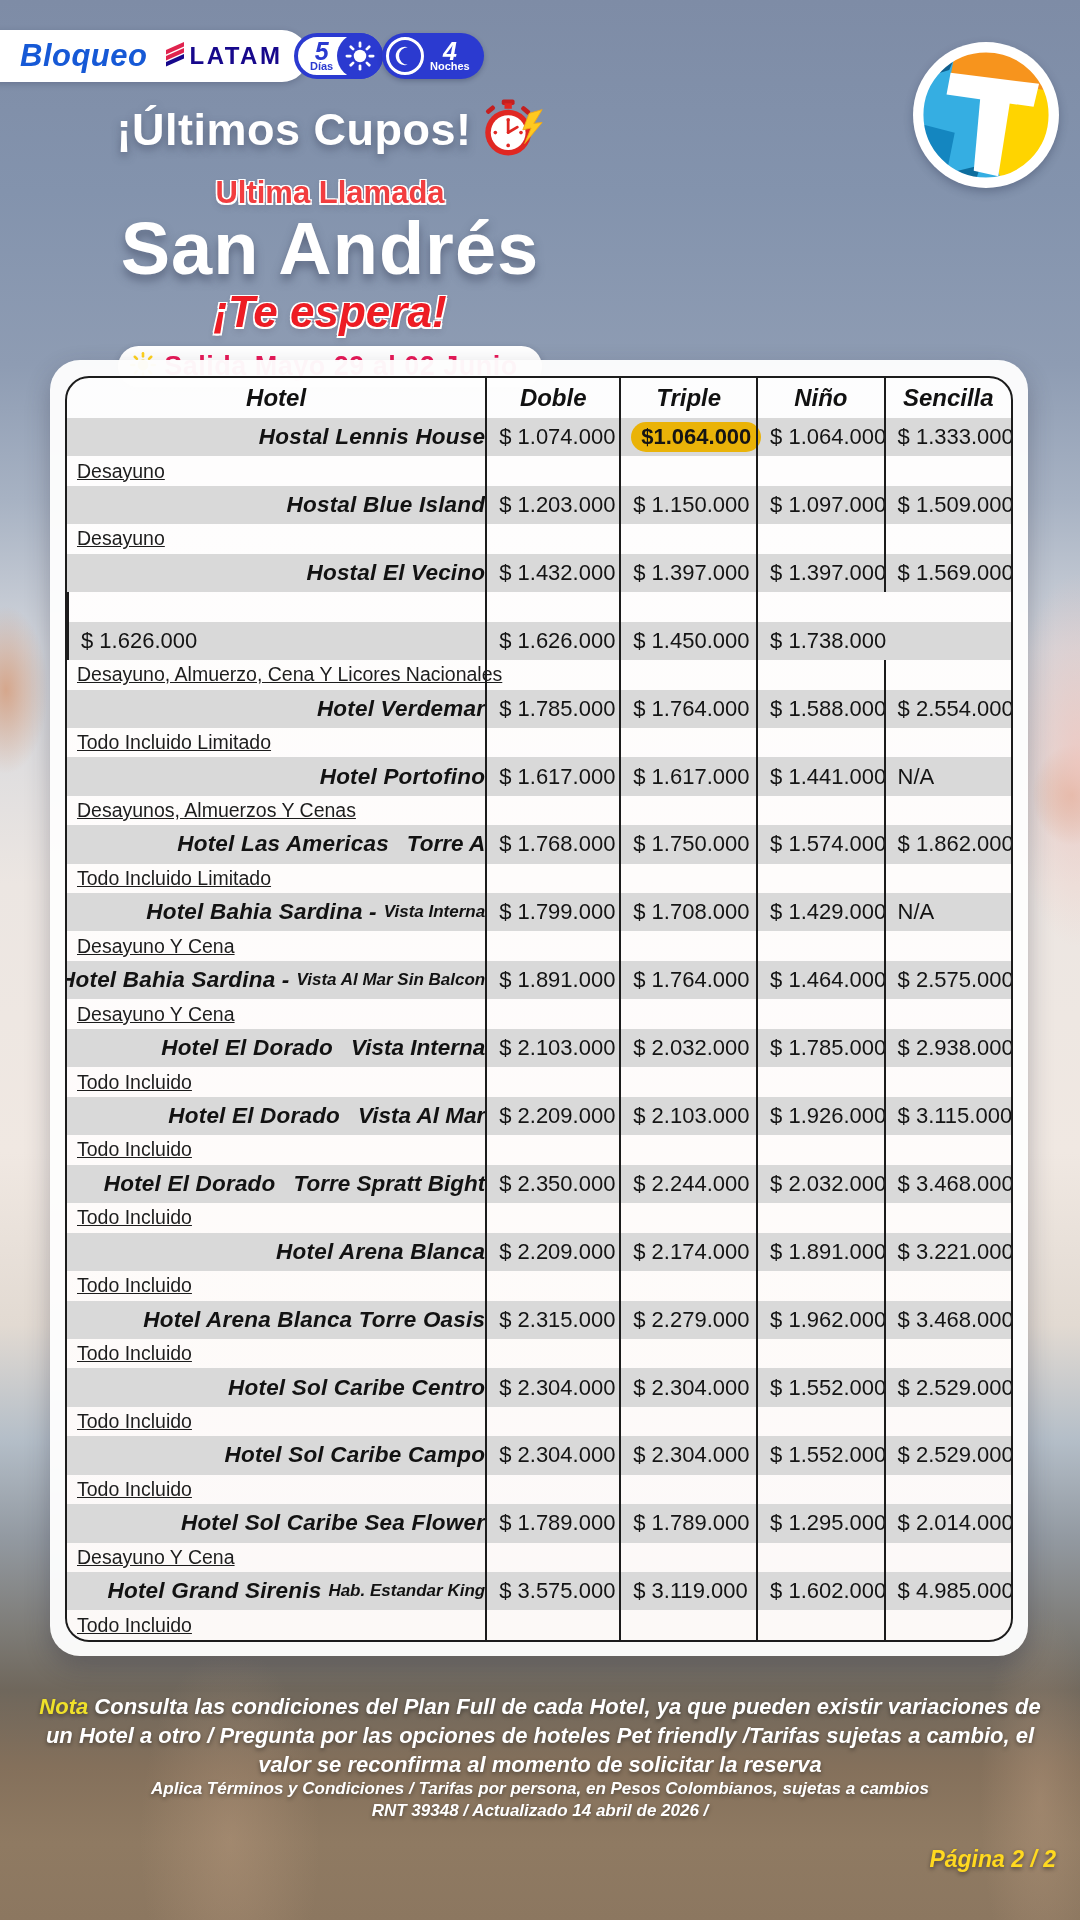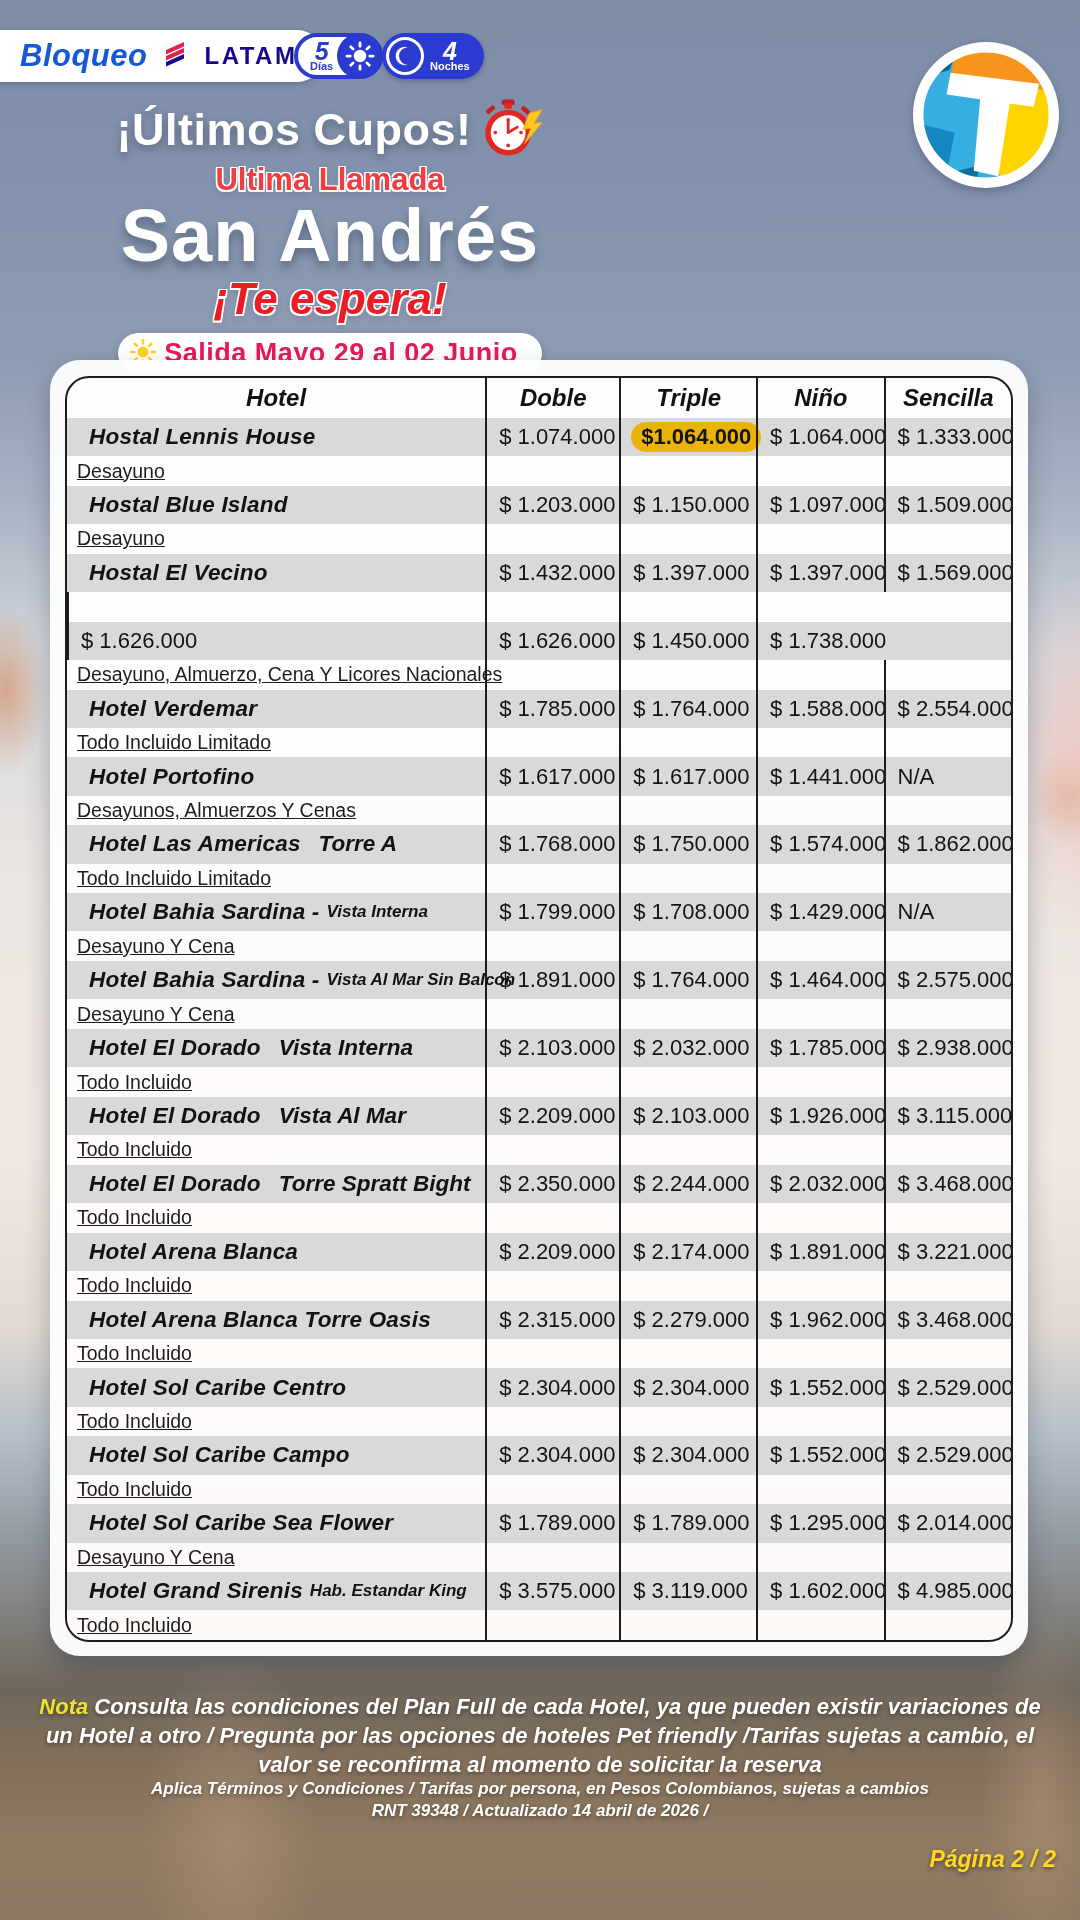--- a/index.html
+++ b/index.html
@@ -18,42 +18,42 @@
         #b4bec8 75%, #939aa2 80%, #7d7b76 85%, #6f675c 88%,
         #84705b 92%, #8f7a62 96%, #8c7760 100%);
   }
   
   .pill-bloqueo{
     position:absolute; left:-26px; top:30px; height:52px; border-radius:28px;
     background:#fff; display:flex; align-items:center; gap:16px; padding:0 26px 0 46px;
     box-shadow:0 2px 6px rgba(30,40,70,.25);
   }
   .bloqueo-txt{font-size:31px; font-weight:800; font-style:italic; color:#1659d6; letter-spacing:.5px;}
-  .latam{display:flex; align-items:center; gap:19px;}
+  .latam{display:flex; align-items:center; gap:4px;}
   .latam-txt{font-size:24px; font-weight:700; color:#17088c; letter-spacing:2.5px;}
   .badge{position:absolute; top:33px; height:46px; border-radius:25px; display:flex; align-items:center; box-sizing:border-box;}
   .badge-days{left:294px; background:#fff; border:4px solid #2b3ad0; padding:0 0 0 12px; gap:4px;}
   .badge-nights{left:382px; background:#2b3ad0; padding:0 14px 0 4px; gap:6px; box-shadow:0 2px 5px rgba(30,40,70,.3);}
   .stack{display:flex; flex-direction:column; align-items:center; line-height:.85;}
   .stack .big{font-size:25px; font-weight:800; font-style:italic;}
   .stack .small{font-size:11px; font-weight:800;}
   .badge-days .stack{color:#2b3ad0;}
   .badge-nights .stack{color:#fff;}
   .sun-circle{width:46px; height:46px; border-radius:50%; background:#2b3ad0; display:flex; align-items:center; justify-content:center; margin-right:-4px;}
   .moon-circle{width:38px; height:38px; border-radius:50%; border:3px solid #fff; box-sizing:border-box; display:flex; align-items:center; justify-content:center;}
   .t-logo{
     position:absolute; left:913px; top:42px; width:146px; height:146px; border-radius:50%;
     background:#fff; box-shadow:0 4px 10px rgba(30,40,70,.3); display:flex; align-items:center; justify-content:center;
   }
   
   .hdr{position:absolute; left:6px; top:98px; width:648px; text-align:center; line-height:1;}
   .hdr-row1{display:inline-flex; align-items:center; gap:6px;}
   .hdr-line1{font-size:45px; font-weight:800; color:#fff; letter-spacing:.5px;
     text-shadow:0 4px 8px rgba(60,70,95,.55);}
-  .hdr-line2{margin-top:3px; font-size:31px; font-weight:800; color:#f23d3f;
+  .hdr-line2{margin-top:16px; font-size:31px; font-weight:800; color:#f23d3f;
     text-shadow:-1.5px -1.5px 0 #fff,1.5px -1.5px 0 #fff,-1.5px 1.5px 0 #fff,1.5px 1.5px 0 #fff,0 4px 6px rgba(80,80,100,.35);}
   .hdr-title{margin-top:4px; font-size:74px; font-weight:800; color:#fff; letter-spacing:1px;
     text-shadow:0 6px 10px rgba(60,70,95,.55);}
   .hdr-sub{margin-top:4px; font-size:44px; font-weight:800; font-style:italic; color:#ed1c24;
     text-shadow:-1.5px -1.5px 0 #fff,1.5px -1.5px 0 #fff,-1.5px 1.5px 0 #fff,1.5px 1.5px 0 #fff,0 4px 6px rgba(80,80,100,.3);}
   .departure{margin-top:12px; display:inline-flex; align-items:center; gap:8px;
     background:#fff; border-radius:26px; padding:6px 24px 6px 12px; box-shadow:0 3px 7px rgba(30,40,70,.3);}
   .departure-txt{font-size:27px; font-weight:800; color:#e81958; letter-spacing:.5px;}
   
   .card{position:absolute; left:50px; top:360px; width:978px; height:1296px;
@@ -63,21 +63,21 @@
     display:flex; flex-direction:column;
     background:linear-gradient(180deg, rgba(255,255,255,.65), rgba(252,246,243,.65));}
   .thead{height:40px; flex:none; display:grid; grid-template-columns:44.3% 14.2% 14.5% 13.5% 13.5%; align-items:center;}
   .th{font-size:24px; font-weight:800; font-style:italic; color:#111; text-align:center;}
   .th.bord{border-left:2px solid #1c1c1c; height:100%; display:flex; align-items:center; justify-content:center;}
   .tbody{flex:1; display:flex; flex-direction:column;}
   .trow{display:grid; grid-template-columns:44.3% 14.2% 14.5% 13.5% 13.5%;}
   .hotel-row{flex:1.29; background:#d9d9d9;}
   .plan-row{flex:1; background:rgba(255,253,252,.35);}
   .cell{display:flex; align-items:center; min-width:0;}
-  .hotel-cell{padding-left:22px; white-space:nowrap;}
+  .hotel-cell{padding-left:22px; white-space:nowrap;justify-content:flex-end;}
   .hname{font-size:22.5px; font-weight:800; font-style:italic; color:#121212; letter-spacing:.2px;}
   .hname2{font-size:22.5px; font-weight:800; font-style:italic; color:#121212; margin-left:18px;}
   .hsub{font-size:17px; font-weight:800; font-style:italic; color:#121212; margin-left:7px;}
   .plan-cell{padding-left:10px; font-size:19.5px; color:#1d1d1d; white-space:nowrap;text-decoration:underline;}
   .price-cell{border-left:2px solid #1c1c1c; padding-left:12px; font-size:22px; color:#141414; white-space:nowrap;}
   .hl{background:#eab308; border-radius:17px; padding:2px 10px; font-weight:800; margin-left:-2px;}
   
   .note{position:absolute; left:38px; right:38px; text-align:center; color:#fff;
     font-style:italic; font-weight:700; line-height:1.32;
     text-shadow:0 2px 4px rgba(0,0,0,.4);}

